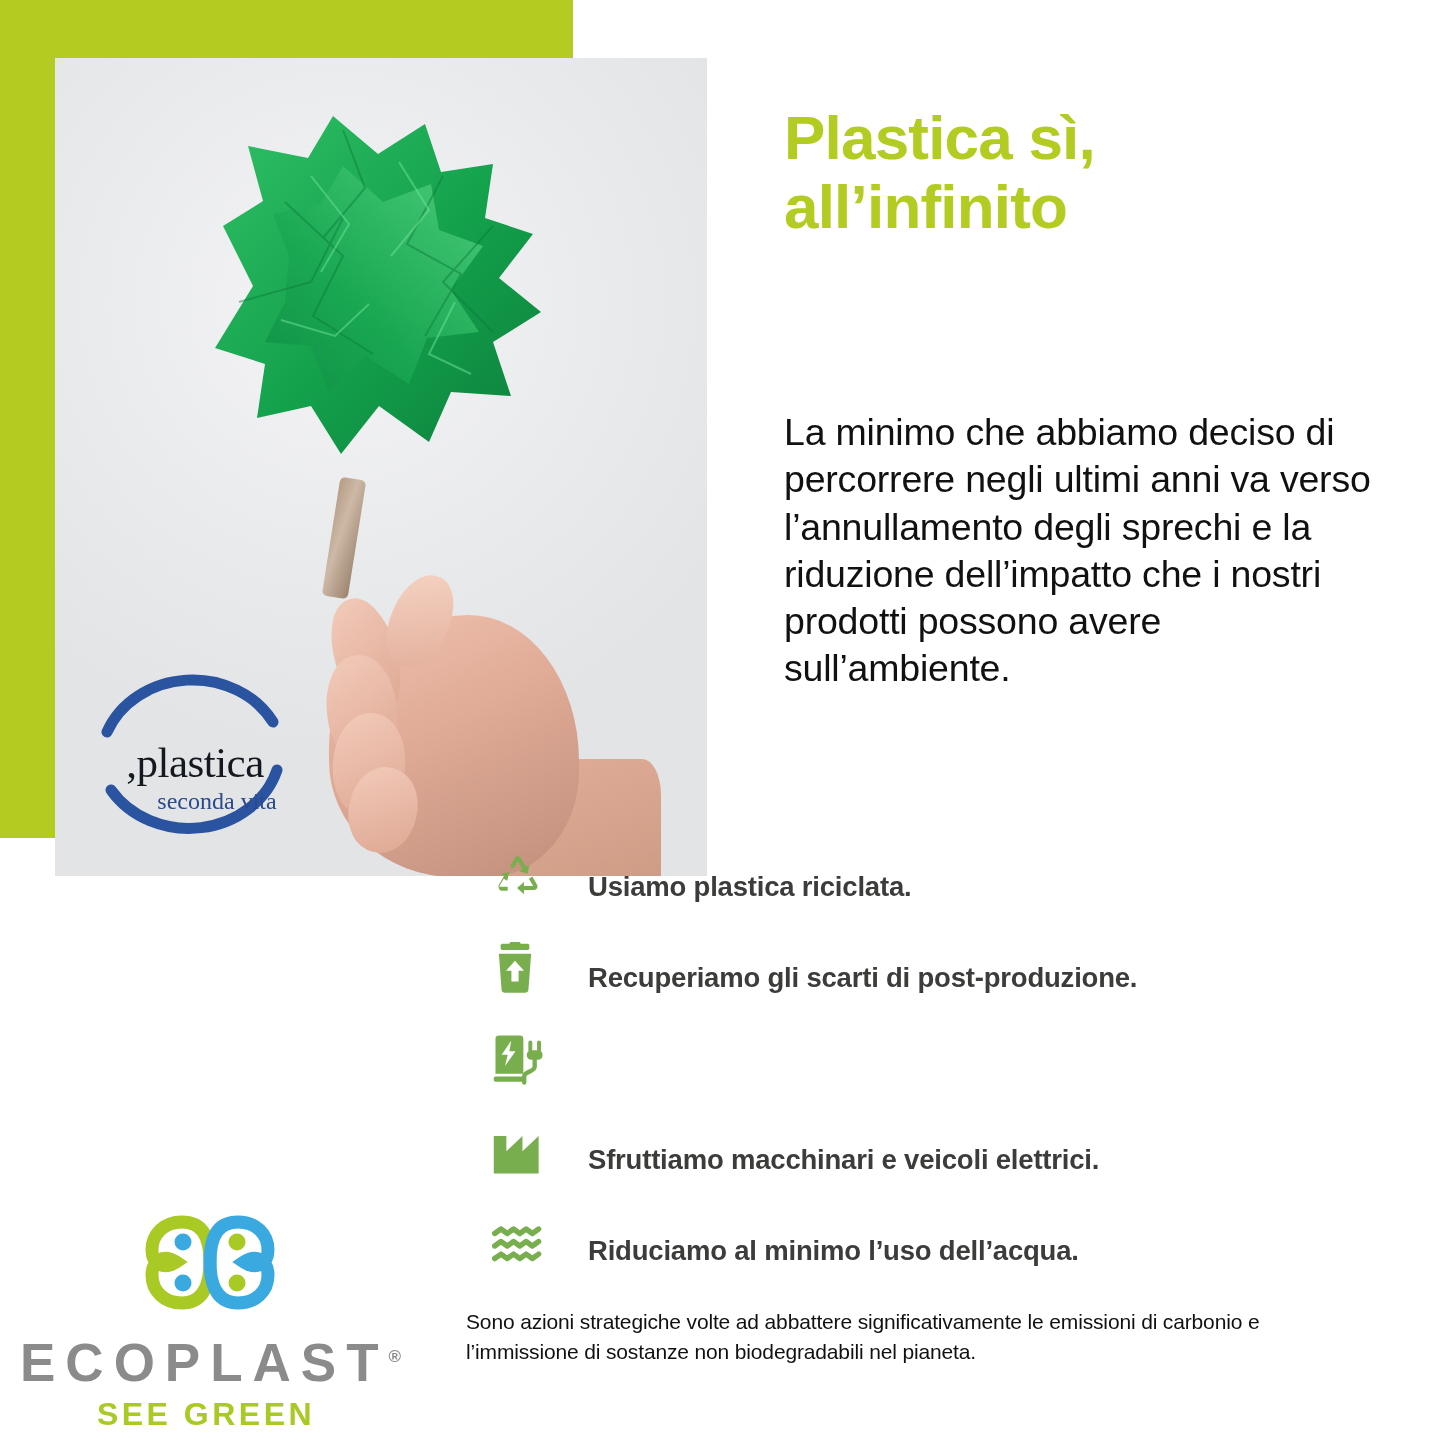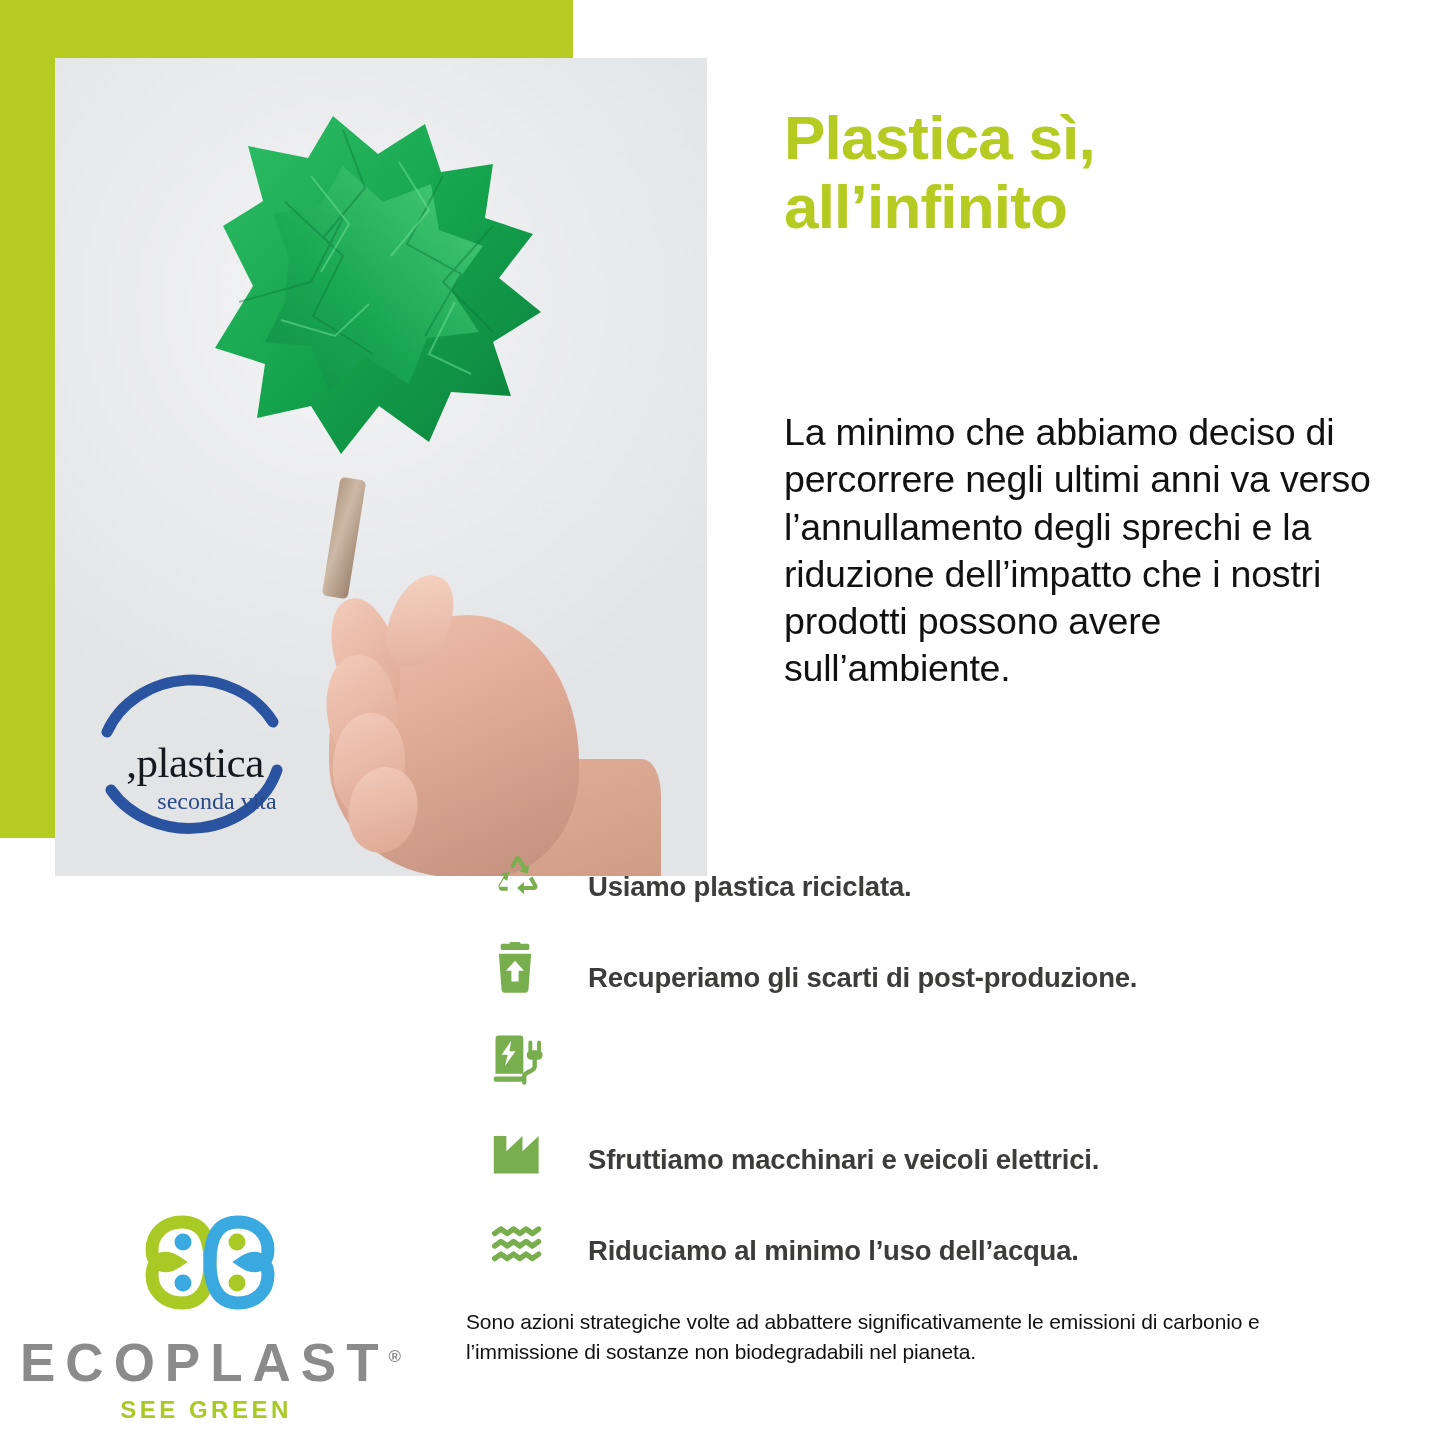--- a/index.html
+++ b/index.html
@@ -68,21 +68,21 @@
     font-size:21px;line-height:1.42;color:#111111;letter-spacing:-.15px;
   }
 
   
   .ecologo{position:absolute;left:20px;top:1200px;width:380px;height:230px;}
   .ecologo .mark{position:absolute;left:110px;top:0;width:160px;height:125px;}
   .ecologo .wordmark{position:absolute;left:0;top:132px;width:380px;text-align:right;
     font-size:53px;font-weight:bold;color:#8b8b8b;letter-spacing:10px;}
   .ecologo .reg{font-size:17px;vertical-align:super;letter-spacing:0;}
   .ecologo .tagline{position:absolute;left:0;top:196px;width:372px;text-align:center;
-    font-size:24px;font-weight:bold;color:#a9c925;letter-spacing:3.5px;}
+    font-size:32px;font-weight:bold;color:#a9c925;letter-spacing:3.5px;}
 </style>
 </head>
 <body>
 
 <div class="page" style="--brand:#b4cb22;--icon:#79ae4f;">
 
   <div class="green-block"></div>
 
   <div class="photo-card">
     <div class="photo-bg"></div>

